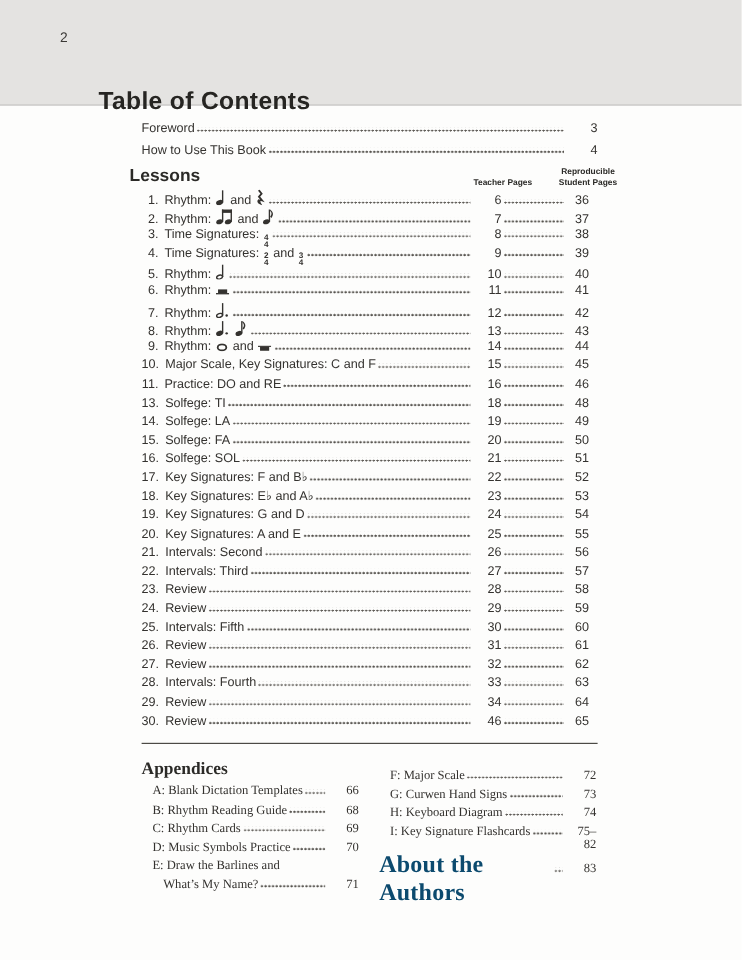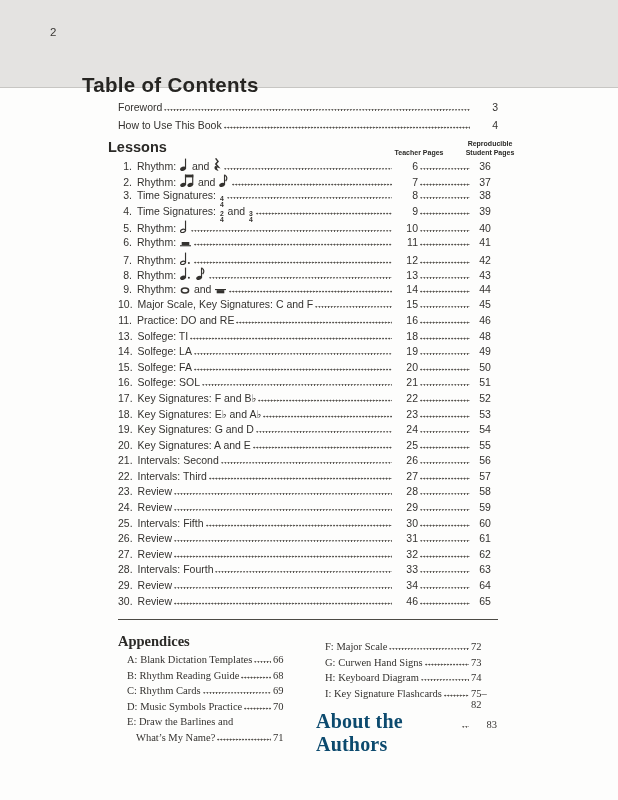--- a/index.html
+++ b/index.html
@@ -74,21 +74,21 @@
   .rule{border:none;border-top:1.2px solid #4c4a45;margin:9px 0 0 0;width:100%;}
 
   
   .appendices{margin-top:13px;font-family:Liberation Serif, serif;}
   .appendices h2{margin:0;font-size:14.5px;font-weight:700;color:#2b2a27;}
   .appcols{display:flex;margin-top:4px;align-items:flex-start;}
   .appcol{width:181px;}
   .appcol.left{padding-left:9px;}
   .appcol.right{margin-left:17px;margin-top:-13px;padding-left:9px;}
   .arow{display:flex;align-items:baseline;height:15.5px;font-size:10.5px;}
-  .arow .pg{flex:0 0 26px;text-align:left;}
+  .arow .pg{flex:0 0 26px;text-align:right;}
   .arow.cont .lbl2{padding-left:9px;}
   .about-row{
     display:flex;align-items:baseline;height:16px;margin-left:-9px;margin-top:7px;
   }
   .about-row .lbl{font-size:20px;font-weight:700;color:#0c4a6e;letter-spacing:.2px;}
   .about-row .pg{flex:0 0 26px;text-align:right;font-size:10.5px;}
 </style>
 </head>
 <body>
 

